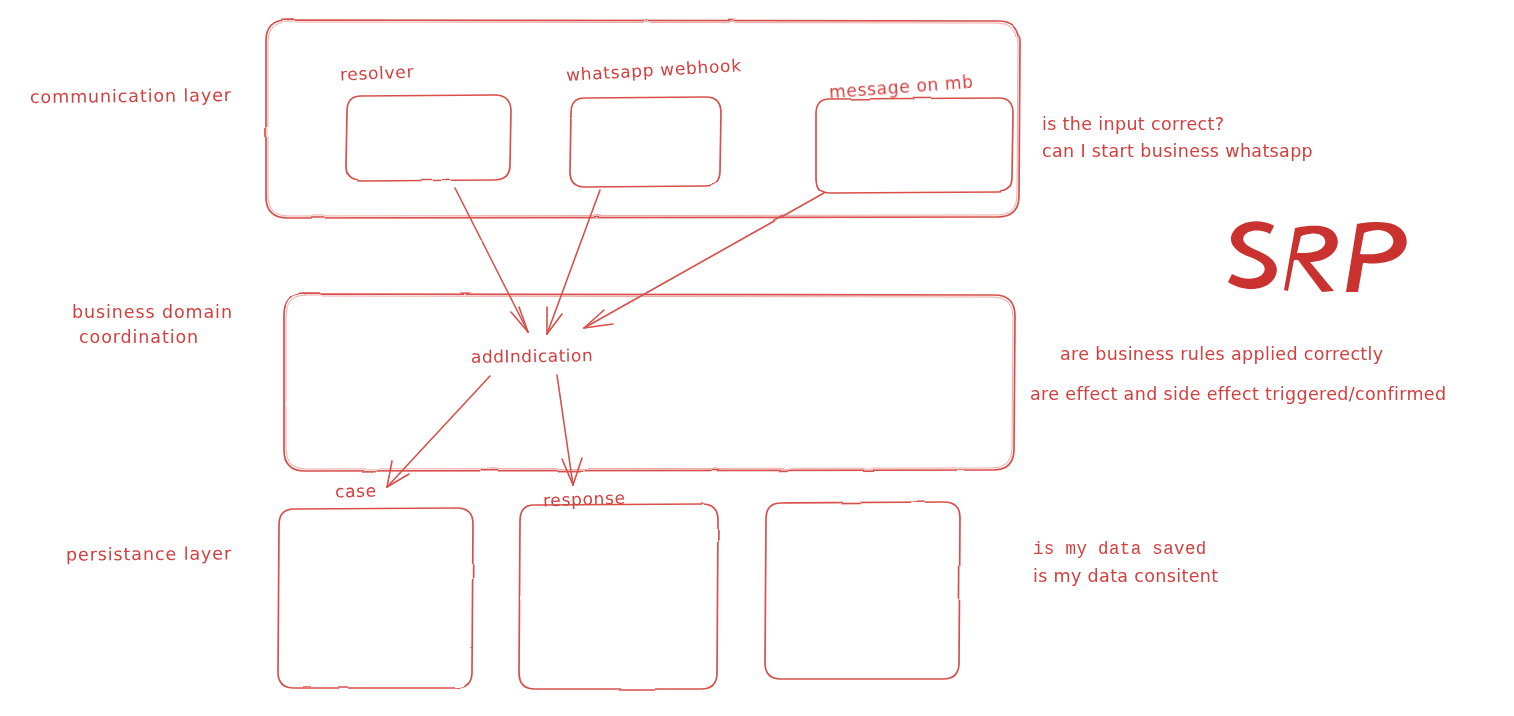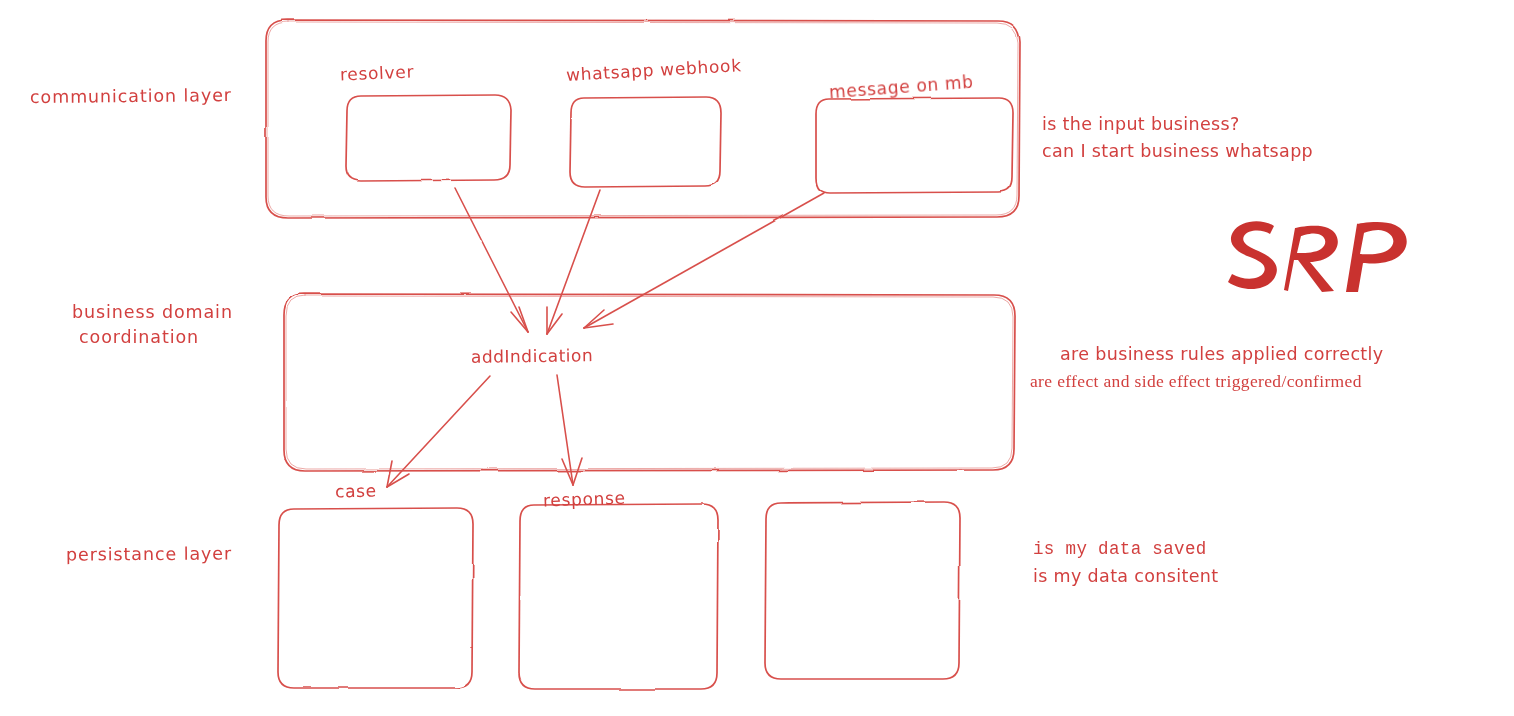--- a/index.html
+++ b/index.html
@@ -165,25 +165,25 @@
 <div class="sketch-text box-label" style="left:566px; top:58px; transform:rotate(-3.2deg);">whatsapp webhook</div>
 
 <div class="sketch-text box-label" style="left:829px; top:75px; transform:rotate(-4.2deg);">message on mb</div>
 
 <div class="sketch-text node-label" style="left:471px; top:344px; transform:rotate(-0.8deg);">addIndication</div>
 
 <div class="sketch-text box-label" style="left:335px; top:479px; transform:rotate(-1.4deg);">case</div>
 
 <div class="sketch-text box-label" style="left:543px; top:487px; transform:rotate(-2deg);">response</div>
 
-<div class="sketch-text note" style="left:1042px; top:111px;">is the input business?</div>
+<div class="sketch-text note" style="left:1042px; top:111px;">is the input correct?</div>
 <div class="sketch-text note" style="left:1042px; top:138px;">can I start business whatsapp</div>
 
 <div class="sketch-text note" style="left:1060px; top:341px;">are business rules applied correctly</div>
-<div class="sketch-text note" style="left:1030px; top:368px;font-family:Liberation Serif, serif;">are effect and side effect triggered/confirmed</div>
+<div class="sketch-text note" style="left:1030px; top:381px;">are effect and side effect triggered/confirmed</div>
 
 <div class="sketch-text note" style="left:1033px; top:536px;font-family:Liberation Mono, monospace;">is my data saved</div>
 <div class="sketch-text note" style="left:1033px; top:563px;">is my data consitent</div>
 
 <div id="srp">
   <svg viewBox="0 0 200 85" xmlns="http://www.w3.org/2000/svg" aria-hidden="true">
     <g fill="#c9322f">
 
       <path d="M52 14 C40 6, 18 8, 11 20 C4 32, 16 41, 28 45 C38 49, 45 53, 42 60 C38 68, 22 69, 10 62 L6 70 C22 81, 46 79, 53 65 C60 51, 46 43, 34 38 C25 34, 19 30, 22 24 C26 17, 41 17, 48 22 Z"></path>
 

